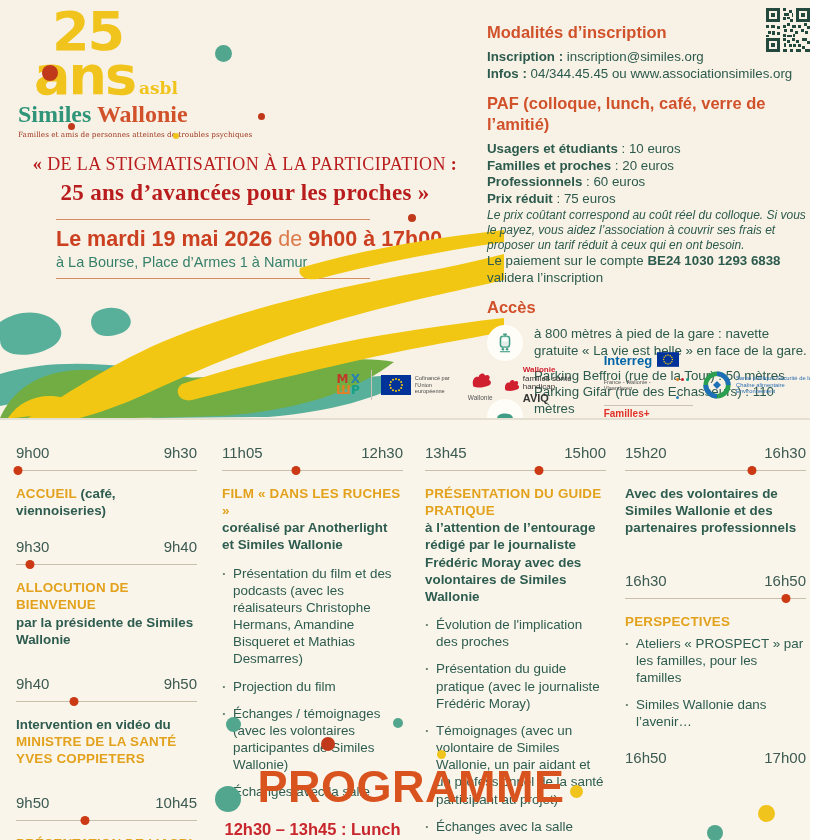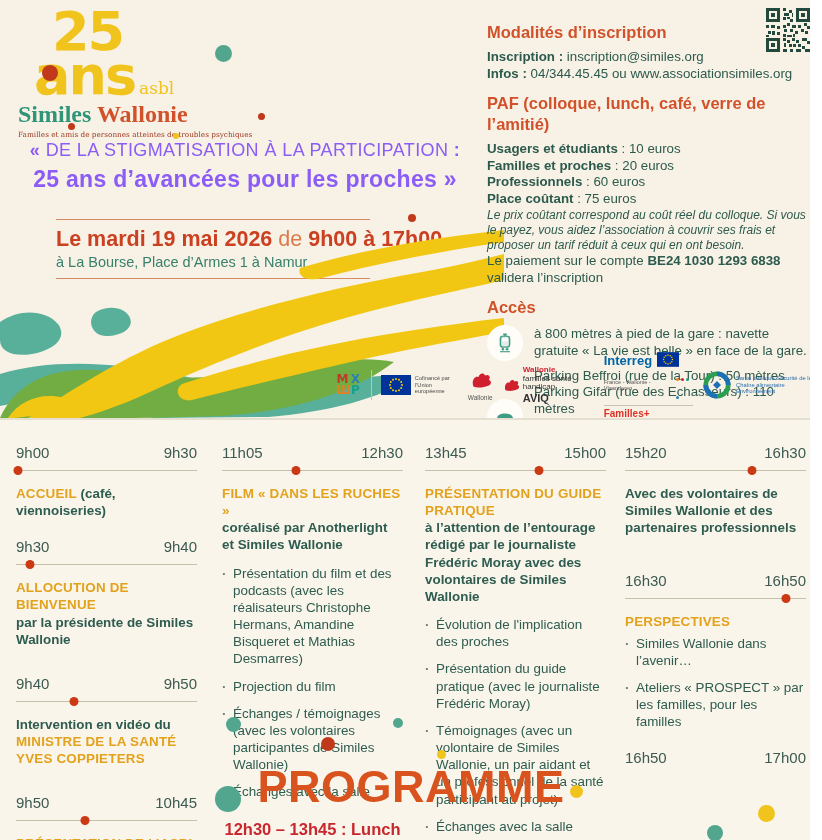--- a/index.html
+++ b/index.html
@@ -4,31 +4,31 @@
 <style>
   html,body{margin:0;padding:0;}
   .poster{position:relative;width:810px;height:840px;background:#f8f2e6;overflow:hidden;
           font-family:"Liberation Sans",sans-serif;color:#2c5a4d;}
   
   .logo{position:absolute;left:18px;top:10px;width:175px;}
   .logo-25{font-family:"DejaVu Sans",sans-serif;font-weight:bold;font-size:54px;line-height:.82;
            color:#f0c41c;letter-spacing:-2px;margin-left:34px;}
   .logo-ans{font-family:"DejaVu Sans",sans-serif;font-weight:bold;font-size:54px;line-height:.82;
            color:#f0c41c;letter-spacing:-2px;margin-left:16px;display:inline-block;}
-  .logo-asbl{font-family:"DejaVu Serif",serif;font-size:17px;color:#f0c41c;font-weight:normal;margin-left:4px;}
+  .logo-asbl{font-family:"DejaVu Serif",serif;font-size:17px;color:#f0c41c;font-weight:bold;margin-left:4px;}
   .logo-adot{position:absolute;left:24px;top:55px;width:16px;height:16px;border-radius:50%;background:#c0391b;}
   .logo-name{font-family:Liberation Serif, serif;font-weight:bold;font-size:24px;margin-top:2px;white-space:nowrap;}
   .logo-name .n1{color:#2f9478;}
   .logo-name .n2{color:#d1512b;}
   .logo-tag{font-family:"DejaVu Serif",serif;font-size:7.3px;color:#a03a22;margin-top:2px;white-space:nowrap;}
   
   .dec{position:absolute;border-radius:50%;}
   .c-teal{background:#52a68e;} .c-red{background:#c0391b;} .c-yellow{background:#f0c41c;}
   
-  .headline{position:absolute;left:26px;top:140px;width:438px;text-align:center;color:#8b5cf6;}
+  .headline{position:absolute;left:26px;top:154px;width:438px;text-align:center;color:#b91c1c;font-family:Liberation Serif, serif;}
   .headline .l1{font-size:18px;letter-spacing:.4px;}
   .headline .l1 b{font-weight:bold;}
   .headline .l2{font-size:23px;font-weight:bold;margin-top:5px;letter-spacing:.3px;}
   
   .dateblock{position:absolute;left:56px;top:219px;width:314px;
              border-top:1px solid #d58c63;border-bottom:1px solid #d58c63;padding:7px 0 8px;}
   .date-l1{font-size:21.5px;font-weight:bold;color:#cb4021;white-space:nowrap;}
   .date-l1 .de{font-weight:normal;color:#dd7a4b;}
   .date-l2{font-size:14.5px;color:#37806b;margin-top:2px;}
   
@@ -164,21 +164,21 @@
     <p>
       <b>Infos :</b>
       <span>04/344.45.45 ou</span>
       <span>www.associationsimiles.org</span>
     </p>
 
     <h3 class="mt">PAF (colloque, lunch, café, verre de l’amitié)</h3>
     <p><b>Usagers et étudiants</b> <span>:</span> <span>10 euros</span></p>
     <p><b>Familles et proches</b> <span>:</span> <span>20 euros</span></p>
     <p><b>Professionnels</b> <span>:</span> <span>60 euros</span></p>
-    <p><b>Place coûtant</b> <span>:</span> <span>75 euros</span></p>
+    <p><b>Prix réduit</b> <span>:</span> <span>75 euros</span></p>
     <p class="note">Le prix coûtant correspond au coût réel du colloque. Si vous le payez, vous aidez l’association à couvrir ses frais et proposer un tarif réduit à ceux qui en ont besoin.</p>
     <p>
       <span>Le paiement sur le compte</span>
       <b>BE24 1030 1293 6838</b>
       <span>validera l’inscription</span>
     </p>
 
     <h3 class="mt">Accès</h3>
     <div class="access-row">
       <span class="icon-circle">
@@ -403,22 +403,22 @@
       <div class="pblock">
         <div class="time-row">
             <span>16h30</span>
             <span>16h50</span>
           </div>
         <div class="tl">
             <span class="tdot" style="left:89%;"></span>
           </div>
         <div class="b-title">PERSPECTIVES</div>
         <ul class="bullets" style="margin-top:4px;">
+          <li>Ateliers « PROSPECT » par les familles, pour les familles</li>
           <li>Similes Wallonie dans l’avenir…</li>
-          <li>Ateliers « PROSPECT » par les familles, pour les familles</li>
         </ul>
       </div>
       <div class="pblock">
         <div class="time-row">
             <span>16h50</span>
             <span>17h00</span>
           </div>
 
       </div>
 

